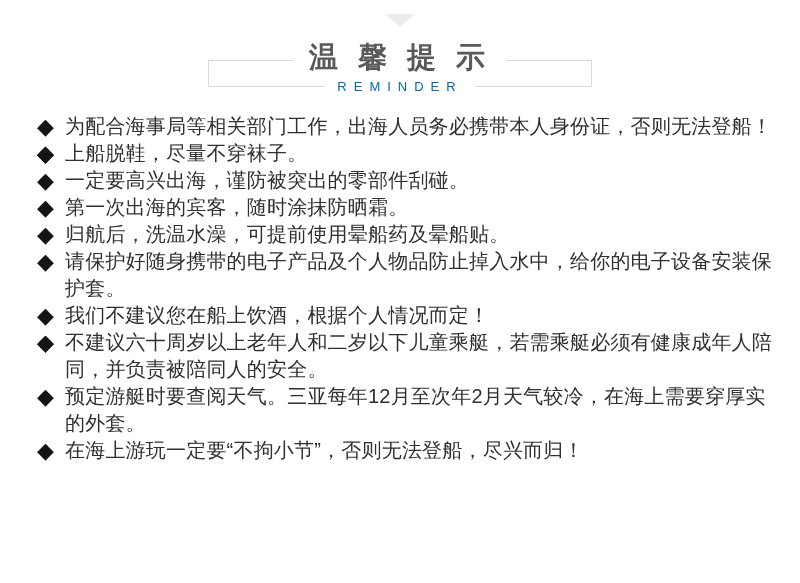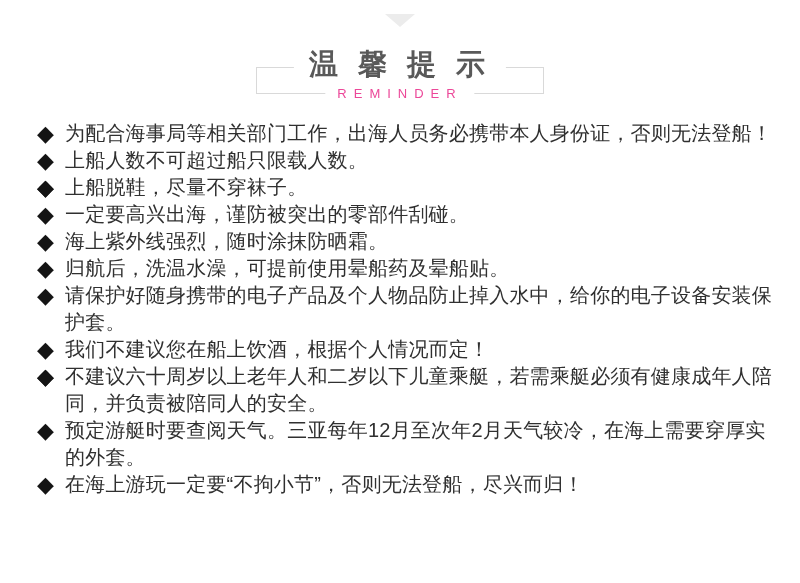--- a/index.html
+++ b/index.html
@@ -18,23 +18,23 @@
     width: 0; height: 0;
     margin: 14px auto 0;
     border-left: 15px solid transparent;
     border-right: 15px solid transparent;
     border-top: 13px solid #ececec;
   }
 
   
   .header {
     position: relative;
-    width: 288px;
+    width: 384px;
     height: 52px;
-    margin: 23px auto 0;
+    margin: 16px auto 0;
   }
   .frame {
     position: absolute;
     left: 0; right: 0;
     top: 17px; bottom: 8px;
     border: 1px solid #d9d9d9;
   }
   .title-cn {
     position: absolute;
     top: 0;
@@ -52,21 +52,21 @@
   .title-en {
     position: absolute;
     top: 37px;
     left: 50%;
     transform: translateX(-50%);
     background: #ffffff;
     padding: 0 12px;
     font-size: 13px;
     line-height: 13px;
     letter-spacing: 7px;
-    color: #ec4899;
+    color: #0369a1;
     white-space: nowrap;
   }
 
   
   .list {
     list-style: none;
     margin: 18px 0 0 0;
     padding: 0 28px 0 37px;
   }
   .item {
@@ -99,36 +99,35 @@
     <div class="title-en">REMINDER</div>
   </div>
 
   <ul class="list">
     <li class="item">
       <span class="bullet">◆</span>
       <span>为配合海事局等相关部门工作，出海人员务必携带本人身份证，否则无法登船！</span>
     </li>
     <li class="item">
       <span class="bullet">◆</span>
-      <span>上船人数不可超过船只限载人数。</span>
     </li>
     <li class="item">
       <span class="bullet">◆</span>
     </li>
     <li class="item">
       <span class="bullet">◆</span>
       <span>上船脱鞋，尽量不穿袜子。</span>
     </li>
     <li class="item">
       <span class="bullet">◆</span>
       <span>一定要高兴出海，谨防被突出的零部件刮碰。</span>
     </li>
     <li class="item">
       <span class="bullet">◆</span>
-      <span>海上紫外线强烈，随时涂抹防晒霜。</span>
+      <span>第一次出海的宾客，随时涂抹防晒霜。</span>
     </li>
     <li class="item">
       <span class="bullet">◆</span>
       <span>归航后，洗温水澡，可提前使用晕船药及晕船贴。</span>
     </li>
     <li class="item">
       <span class="bullet">◆</span>
       <span>请保护好随身携带的电子产品及个人物品防止掉入水中，给你的电子设备安装保护套。</span>
     </li>
     <li class="item">

